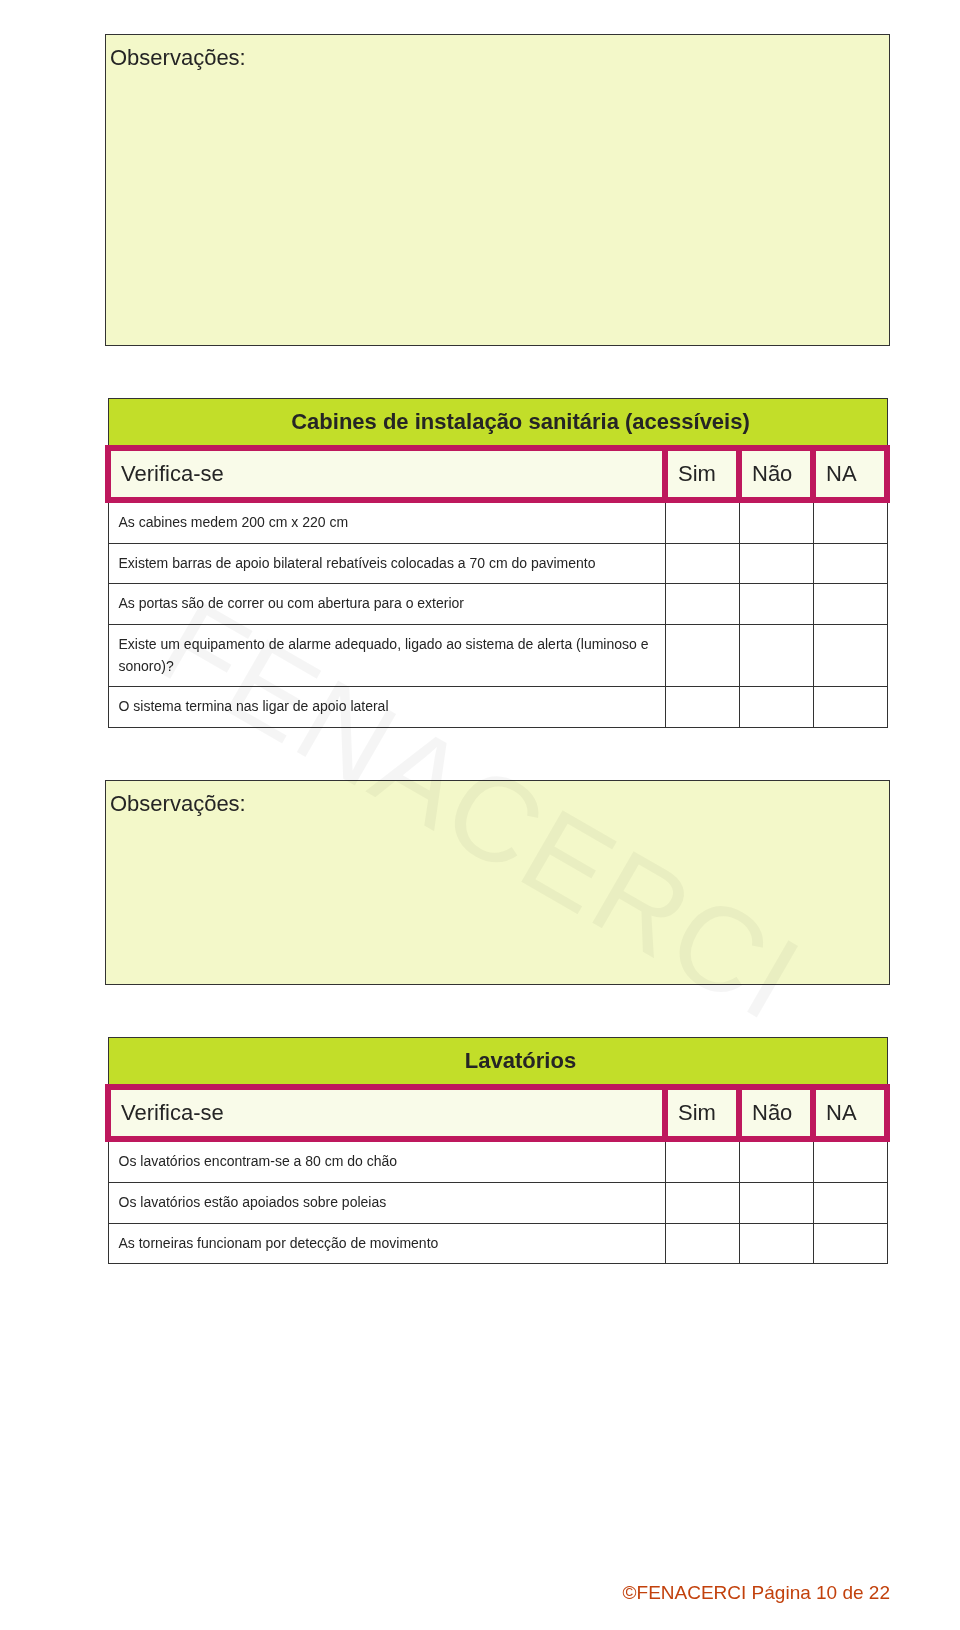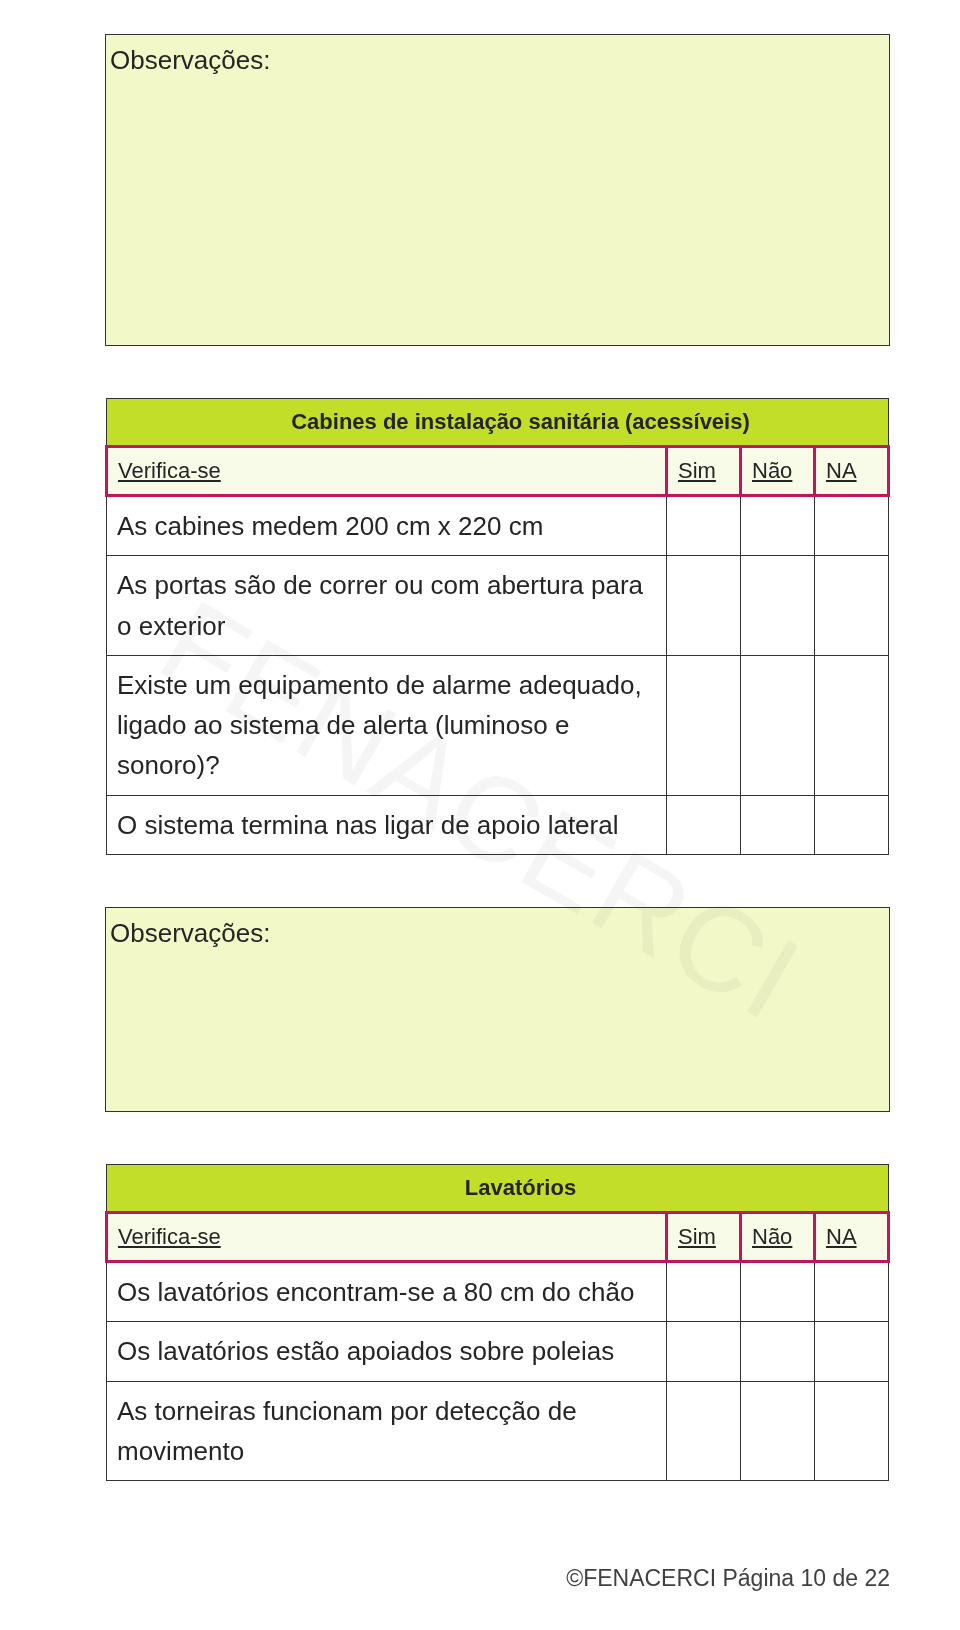--- a/index.html
+++ b/index.html
@@ -14,61 +14,60 @@
   }
   .obs-box {
     width: 100%;
     border: 1px solid #333;
     background: #f3f8c9;
     margin-bottom: 52px;
   }
   .obs-box.tall { height: 312px; }
   .obs-box.short { height: 205px; }
   .obs-label {
-    font-size: 26px;
+    font-size: 22px;
     padding: 10px 10px 0 4px;
   }
   table.section {
     width: 100%;
     border-collapse: collapse;
     margin-bottom: 52px;
   }
   table.section th.head-title {
     background: #c2de29;
     border: 1px solid #333;
     text-align: center;
     font-weight: 700;
     font-size: 22px;
     padding: 10px 8px 10px 54px;
   }
   table.section tr.subhead td {
     background: #f9fbe9;
-    border: 3px solid #be185d;
+    border: 6px solid #be185d;
     font-size: 22px;
     padding: 10px 10px;
-    text-decoration: underline;
   }
   table.section tr.row td {
     border: 1px solid #333;
-    font-size: 26px;
+    font-size: 14px;
     padding: 9px 10px;
     background: #fff;
     vertical-align: top;
     line-height: 1.55;
   }
   table.section td.col-q { width: auto; }
   table.section td.col-s,
   table.section td.col-n,
   table.section td.col-a { width: 74px; text-align: left; }
   .footer {
     position: absolute;
-    bottom: 38px;
+    bottom: 26px;
     right: 70px;
-    font-size: 23px;
-    color: #404040;
+    font-size: 19px;
+    color: #c2410c;
   }
   .watermark {
     position: absolute;
     left: 50%;
     top: 50%;
     transform: translate(-50%, -50%) rotate(0deg);
     color: rgba(0,0,0,0.05);
     pointer-events: none;
     z-index: 0;
     font-size: 30px;
@@ -95,20 +94,26 @@
     <th class="head-title" colspan="4"><span>Cabines de instalação sanitária (acessíveis)</span></th>
   </tr>
   <tr class="subhead">
     <td class="col-q">Verifica-se</td>
     <td class="col-s">Sim</td>
     <td class="col-n">Não</td>
     <td class="col-a">NA</td>
   </tr>
   <tr class="row">
     <td class="col-q">As cabines medem 200 cm x 220 cm</td>
+    <td class="col-s"></td>
+    <td class="col-n"></td>
+    <td class="col-a"></td>
+  </tr>
+  <tr class="row">
+    <td class="col-q">Existem barras de apoio bilateral rebatíveis colocadas a 70 cm do pavimento</td>
     <td class="col-s"></td>
     <td class="col-n"></td>
     <td class="col-a"></td>
   </tr>
   <tr class="row">
     <td class="col-q">As portas são de correr ou com abertura para o exterior</td>
     <td class="col-s"></td>
     <td class="col-n"></td>
     <td class="col-a"></td>
   </tr>

